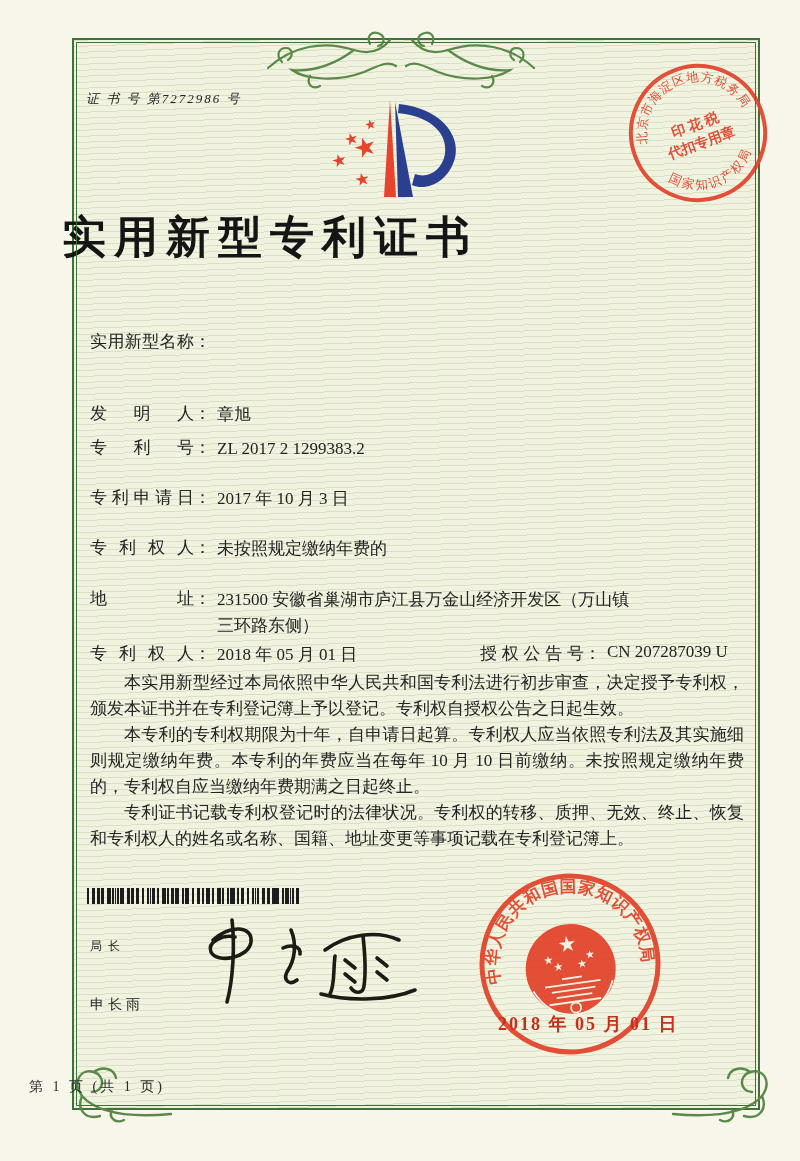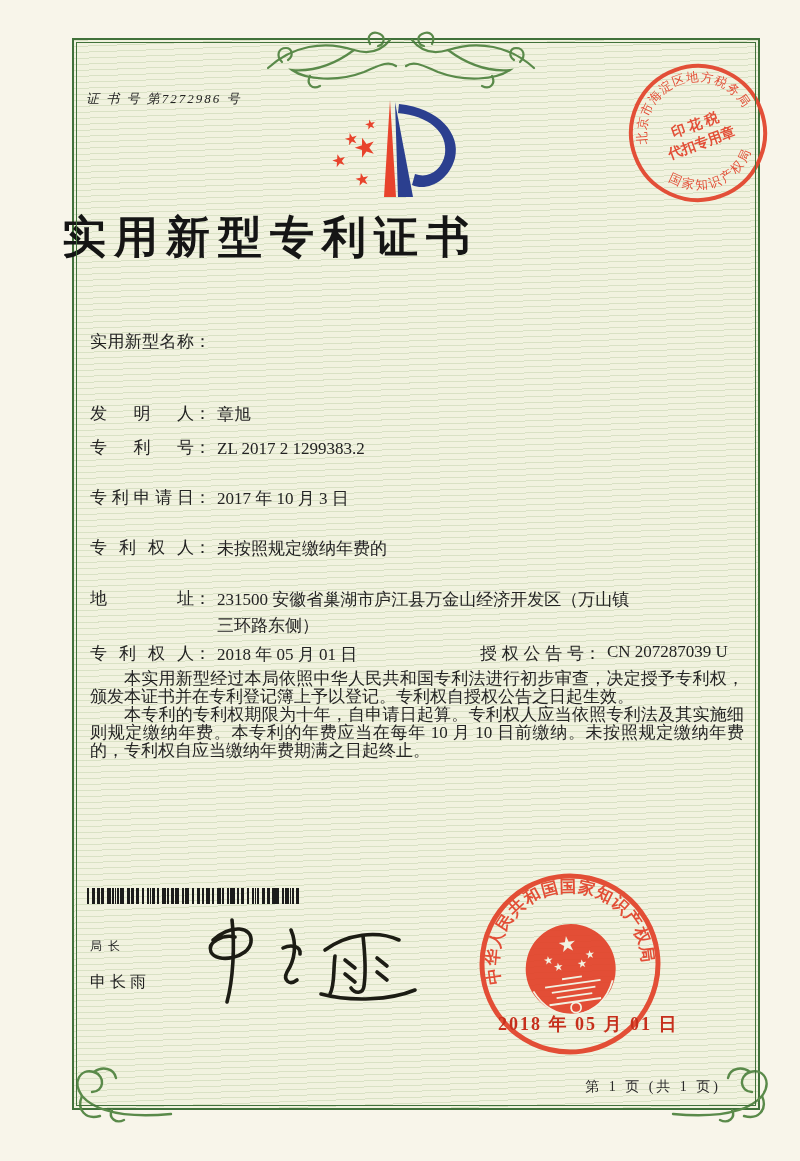--- a/index.html
+++ b/index.html
@@ -30,33 +30,33 @@
   }
   .field-row{left:16px;font-size:17px;display:flex;align-items:flex-start;color:#232323;}
   .field-label{
     display:inline-block;width:104px;
     text-align:justify;text-align-last:justify;
     flex:0 0 104px;
   }
   .field-colon{margin:0 6px 0 0;}
   .field-value{display:inline-block;max-width:430px;line-height:26px;}
   .grant-right{position:absolute;left:390px;top:0;display:flex;font-size:17px;}
-  .paras{left:16px;top:630px;width:654px;font-size:17px;line-height:18px;text-align:justify;color:#242424;}
+  .paras{left:16px;top:630px;width:654px;font-size:17px;line-height:26px;text-align:justify;color:#242424;}
   .paras p{margin:0;text-indent:2em;}
   .barcode{
     left:13px;top:848px;width:213px;height:16px;
     background:
       repeating-linear-gradient(90deg,#1c1c1c 0 2px,rgba(0,0,0,0) 2px 5px),
       repeating-linear-gradient(90deg,#1c1c1c 0 1px,rgba(0,0,0,0) 1px 7px),
       repeating-linear-gradient(90deg,#1c1c1c 0 2px,rgba(0,0,0,0) 2px 11px);
   }
   .officer-title{left:16px;top:898px;font-size:12px;letter-spacing:6px;}
-  .officer-name{left:16px;top:932px;font-size:16px;letter-spacing:4px;}
+  .officer-name{left:16px;top:956px;font-size:14px;letter-spacing:4px;}
   .sig{left:113px;top:870px;}
-  .footer{left:8px;top:1038px;width:100%;text-align:right;font-size:14px;letter-spacing:3px;margin-left:-45px;color:#2a2a2a;}
+  .footer{left:0;top:1038px;width:100%;text-align:left;font-size:14px;letter-spacing:3px;margin-left:-45px;color:#2a2a2a;}
   .seal-top{left:548px;top:17px;transform:rotate(-20deg);opacity:.92;}
   .seal-bottom{left:398px;top:826px;transform:rotate(-8deg);opacity:.93;}
   .red-date{left:424px;top:972px;font-size:18px;letter-spacing:2px;color:#c62f1c;font-weight:bold;}
   .ornament-top{left:188px;top:-30px;}
   .ornament-bl{left:-58px;top:1026px;}
   .ornament-br{left:594px;top:1026px;}
   .logo{left:243px;top:46px;}
 </style>
 </head>
 <body>
@@ -165,20 +165,21 @@
     <span class="grant-right">
       <span class="field-label" style="width:96px;">授权公告号</span>
       <span class="field-colon">：</span>
       <span>CN 207287039 U</span>
     </span>
   </div>
 
   <div class="abs paras">
     <p>本实用新型经过本局依照中华人民共和国专利法进行初步审查，决定授予专利权，颁发本证书并在专利登记簿上予以登记。专利权自授权公告之日起生效。</p>
     <p>本专利的专利权期限为十年，自申请日起算。专利权人应当依照专利法及其实施细则规定缴纳年费。本专利的年费应当在每年 10 月 10 日前缴纳。未按照规定缴纳年费的，专利权自应当缴纳年费期满之日起终止。</p>
+    <p>专利证书记载专利权登记时的法律状况。专利权的转移、质押、无效、终止、恢复和专利权人的姓名或名称、国籍、地址变更等事项记载在专利登记簿上。</p>
   </div>
 
   <div class="abs barcode"></div>
 
   <div class="abs officer-title">局长</div>
   <div class="abs officer-name">申长雨</div>
 
   <svg class="abs sig" width="240" height="100" viewBox="0 0 240 100">
     <g stroke="#1c1c14" fill="none" stroke-width="3.6" stroke-linecap="round">
       <path d="M26,30 C44,14 66,16 64,32 C62,48 30,54 24,42 C20,32 36,24 48,27"></path>

